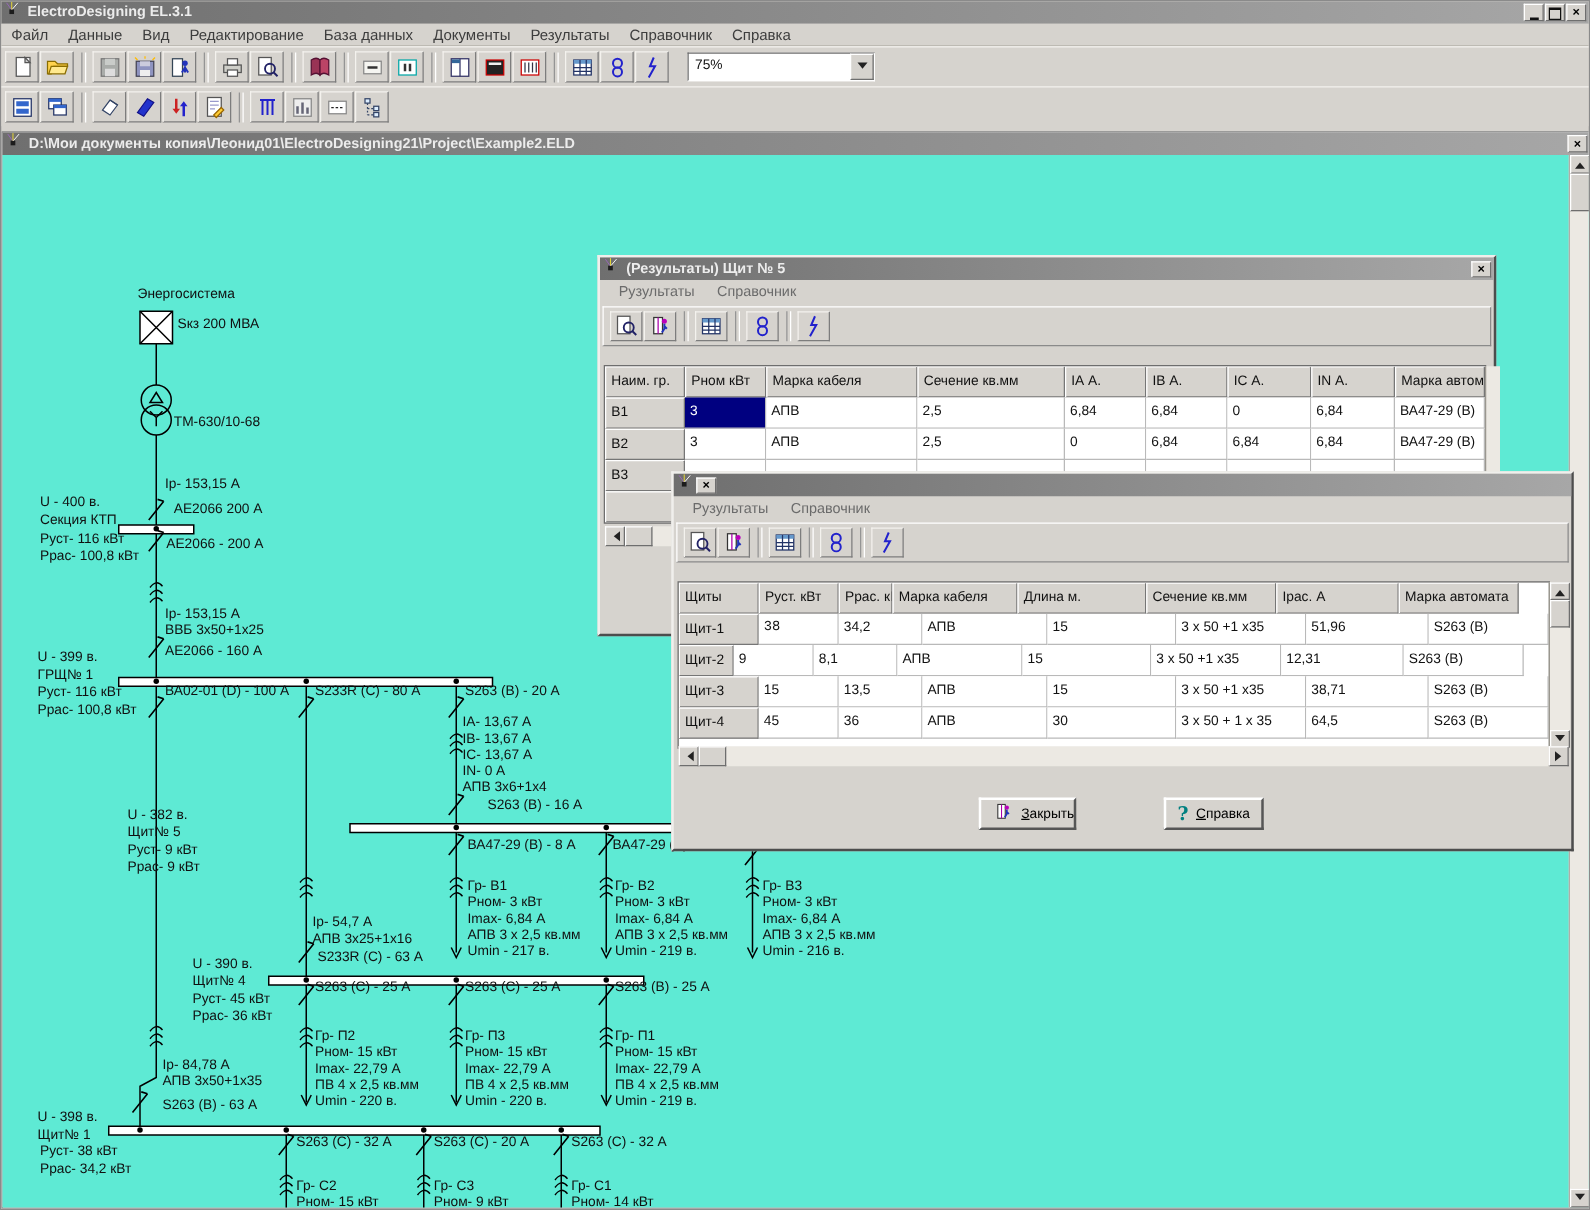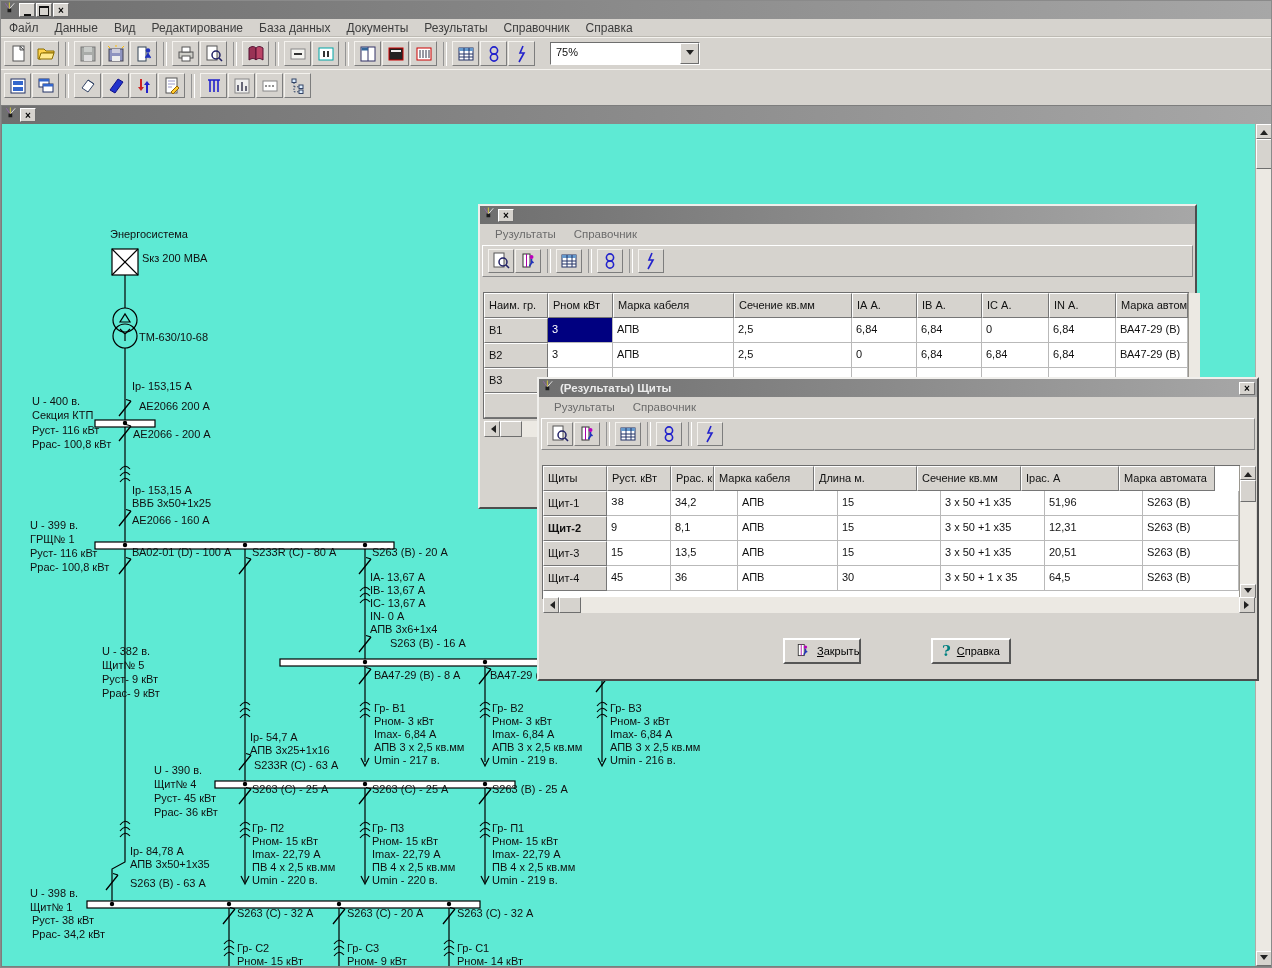--- a/index.html
+++ b/index.html
@@ -72,20 +72,21 @@
 
 <div class="screen">
 
   <div class="titlebar">
     <span id="app-icon-1"><svg width="15" height="15" viewBox="0 0 20 20">
           <rect x="6" y="10" width="5" height="5" fill="#1c1c1c"></rect>
           <path d="M8 10L3 3" stroke="#9966bb"></path>
           <path d="M8.5 10V2" stroke="#eedd33"></path>
           <path d="M9 10l6-7" stroke="#ffffff"></path>
         </svg></span>
+    <span class="tb-text">ElectroDesigning EL.3.1</span>
     <button class="winbtn">
         <span class="minus"></span>
       </button>
     <button class="winbtn">
         <span class="rbox"></span>
       </button>
     <button class="winbtn xch">×</button>
   </div>
 
   <div class="menubar" id="main-menubar">
@@ -291,20 +292,21 @@
     </div>
 
   <div class="docwin">
     <div class="titlebar">
       <span id="app-icon-2"><svg width="15" height="15" viewBox="0 0 20 20">
             <rect x="6" y="10" width="5" height="5" fill="#1c1c1c"></rect>
             <path d="M8 10L3 3" stroke="#9966bb"></path>
             <path d="M8.5 10V2" stroke="#eedd33"></path>
             <path d="M9 10l6-7" stroke="#ffffff"></path>
           </svg></span>
+      <span class="tb-text" style="font-weight:bold">D:\Мои документы копия\Леонид01\ElectroDesigning21\Project\Example2.ELD</span>
       <button class="winbtn xch">×</button>
     </div>
     <div class="canvas">
       <svg id="schematic" width="1256" height="846" viewBox="0 0 1256 846">
         <defs>
           <g id="brk" stroke="#000" stroke-width="1.3" fill="none">
               <path d="M-6 8 L6 -7 M6 -7 L1 -8.5"></path>
             </g>
           <g id="wav" stroke="#000" stroke-width="1.1" fill="none">
               <path d="M-5 -6 q5 -7 10 -1 M-5 0 q5 -7 10 -1 M-5 6 q5 -7 10 -1"></path>
@@ -496,20 +498,21 @@
   </div>
 
   <div class="dlg" style="left:477px;top:203px;width:719px;height:305px;z-index:10;">
     <div class="titlebar">
       <span id="app-icon-3"><svg width="15" height="15" viewBox="0 0 20 20">
             <rect x="6" y="10" width="5" height="5" fill="#1c1c1c"></rect>
             <path d="M8 10L3 3" stroke="#9966bb"></path>
             <path d="M8.5 10V2" stroke="#eedd33"></path>
             <path d="M9 10l6-7" stroke="#ffffff"></path>
           </svg></span>
+      <span class="tb-text">(Результаты) Щит № 5</span>
       <button class="winbtn xch" style="height:13px">×</button>
     </div>
     <div class="dlg-menu" id="dlg1-menu">
         <span class="menu-item">Рузультаты</span>
         <span class="menu-item">Справочник</span>
       </div>
     <div class="dlg-toolbar" id="dlg1-toolbar">
         <button class="dbtn">
           <svg width="20" height="20" viewBox="0 0 20 20">
             <rect x="3" y="2" width="10" height="14" fill="#fff" stroke="#555"></rect>
@@ -618,21 +621,20 @@
   </div>
 
   <div class="dlg" style="left:536px;top:376px;width:722px;height:304px;z-index:20;">
     <div class="titlebar">
       <span id="app-icon-4"><svg width="15" height="15" viewBox="0 0 20 20">
             <rect x="6" y="10" width="5" height="5" fill="#1c1c1c"></rect>
             <path d="M8 10L3 3" stroke="#9966bb"></path>
             <path d="M8.5 10V2" stroke="#eedd33"></path>
             <path d="M9 10l6-7" stroke="#ffffff"></path>
           </svg></span>
-      <span class="tb-text">(Результаты) Щиты</span>
       <button class="winbtn xch" style="height:13px">×</button>
     </div>
     <div class="dlg-menu" id="dlg2-menu">
         <span class="menu-item">Рузультаты</span>
         <span class="menu-item">Справочник</span>
       </div>
     <div class="dlg-toolbar" id="dlg2-toolbar">
         <button class="dbtn">
           <svg width="20" height="20" viewBox="0 0 20 20">
             <rect x="3" y="2" width="10" height="14" fill="#fff" stroke="#555"></rect>
@@ -685,37 +687,37 @@
           <div class="gcell ghead" style="width: 64px;">Щит-1</div>
           <div class="gcell" style="width: 64px; font-family: Liberation Mono, monospace;">38</div>
           <div class="gcell" style="width: 67px;">34,2</div>
           <div class="gcell" style="width: 100px;">АПВ</div>
           <div class="gcell" style="width: 103px;">15</div>
           <div class="gcell" style="width: 104px;">3 х 50 +1 х35</div>
           <div class="gcell" style="width: 98px;">51,96</div>
           <div class="gcell" style="width: 96px;">S263 (В)</div>
         </div>
         <div class="grow">
-          <div class="gcell ghead" style="width: 64px; font-weight: bold;">Щит-2</div>
+          <div class="gcell ghead" style="width: 44px;">Щит-2</div>
           <div class="gcell" style="width: 64px;">9</div>
           <div class="gcell" style="width: 67px;">8,1</div>
           <div class="gcell" style="width: 100px;">АПВ</div>
           <div class="gcell" style="width: 103px;">15</div>
           <div class="gcell" style="width: 104px;">3 х 50 +1 х35</div>
           <div class="gcell" style="width: 98px;">12,31</div>
           <div class="gcell" style="width: 96px;">S263 (В)</div>
         </div>
         <div class="grow">
           <div class="gcell ghead" style="width: 64px;">Щит-3</div>
           <div class="gcell" style="width: 64px;">15</div>
           <div class="gcell" style="width: 67px;">13,5</div>
           <div class="gcell" style="width: 100px;">АПВ</div>
           <div class="gcell" style="width: 103px;">15</div>
           <div class="gcell" style="width: 104px;">3 х 50 +1 х35</div>
-          <div class="gcell" style="width: 98px;">20,51</div>
+          <div class="gcell" style="width: 98px;">38,71</div>
           <div class="gcell" style="width: 96px;">S263 (В)</div>
         </div>
         <div class="grow">
           <div class="gcell ghead" style="width: 64px;">Щит-4</div>
           <div class="gcell" style="width: 64px;">45</div>
           <div class="gcell" style="width: 67px;">36</div>
           <div class="gcell" style="width: 100px;">АПВ</div>
           <div class="gcell" style="width: 103px;">30</div>
           <div class="gcell" style="width: 104px;">3 х 50 + 1 х 35</div>
           <div class="gcell" style="width: 98px;">64,5</div>

